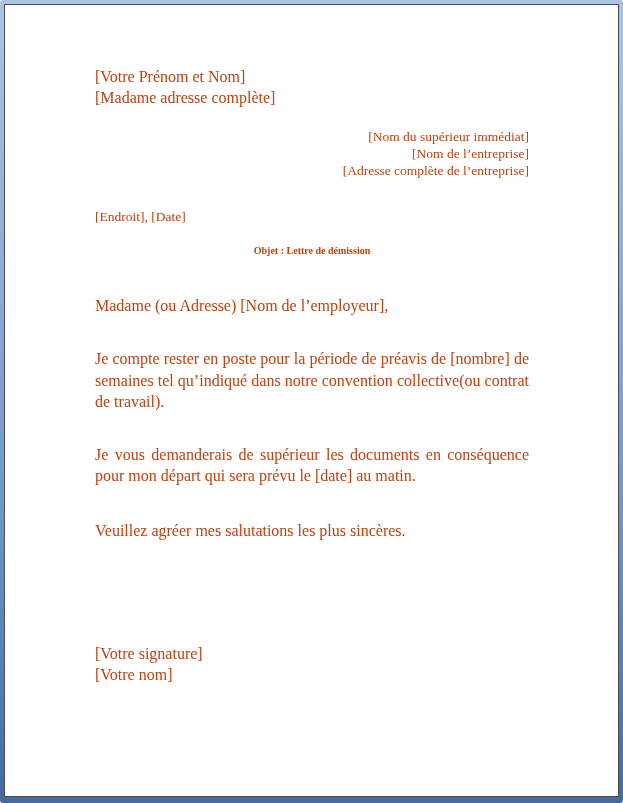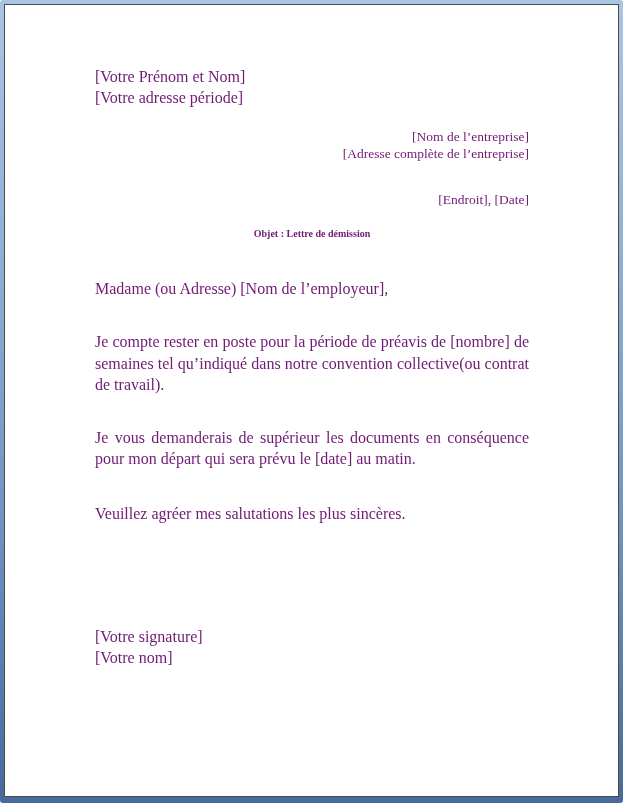--- a/index.html
+++ b/index.html
@@ -13,33 +13,33 @@
   }
   .page {
     box-sizing: border-box;
     width: 100%;
     height: 100%;
     background: #ffffff;
     border: 1px solid #4b4b4b;
     padding: 61px 89px 0 90px;
     font-family: "Liberation Serif", "DejaVu Serif", serif;
     font-size: 16px;
-    color: #701a75;
+    color: #c2410c;
     overflow: hidden;
   }
   .sender { line-height: 21px; }
   .recipient {
     margin-top: 20px;
     text-align: right;
     font-size: 13.5px;
     line-height: 17px;
   }
   .place-date {
     margin-top: 29px;
-    text-align: right;
+    text-align: left;
     font-size: 13.5px;
     line-height: 17px;
   }
   .subject {
     margin-top: 16px;
     text-align: center;
     font-weight: bold;
     font-size: 10px;
     line-height: 20px;
   }
@@ -59,24 +59,25 @@
   }
 </style>
 </head>
 <body>
 
 <div class="frame">
   <div class="page">
 
     <div class="sender">
       <div>[Votre Prénom et Nom]</div>
-      <div>[Votre adresse période]</div>
+      <div>[Madame adresse complète]</div>
     </div>
 
     <div class="recipient">
+      <div>[Nom du supérieur immédiat]</div>
       <div>[Nom de l’entreprise]</div>
       <div>[Adresse complète  de l’entreprise]</div>
     </div>
 
     <div class="place-date">[Endroit], [Date]</div>
 
     <div class="subject">Objet : Lettre de démission</div>
 
     <div class="salutation">Madame (ou Adresse) [Nom de l’employeur],</div>
 

